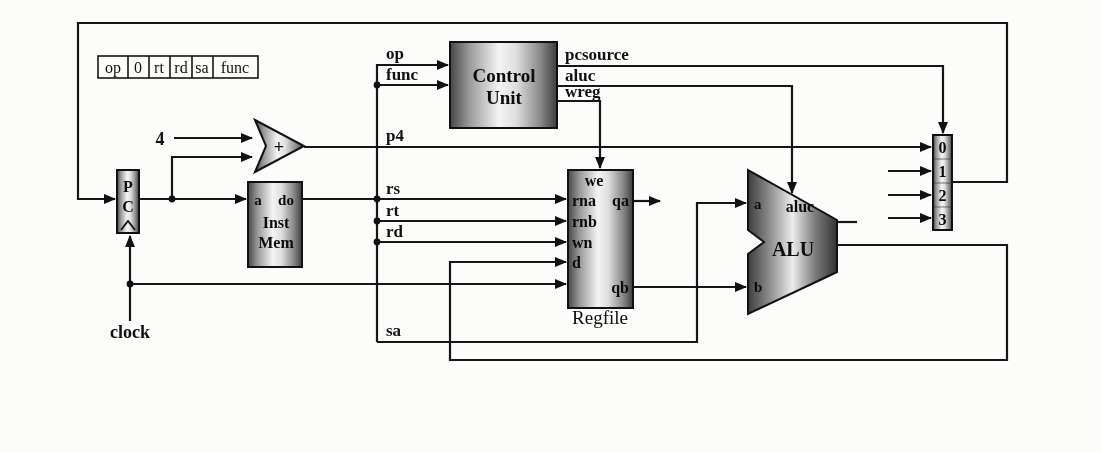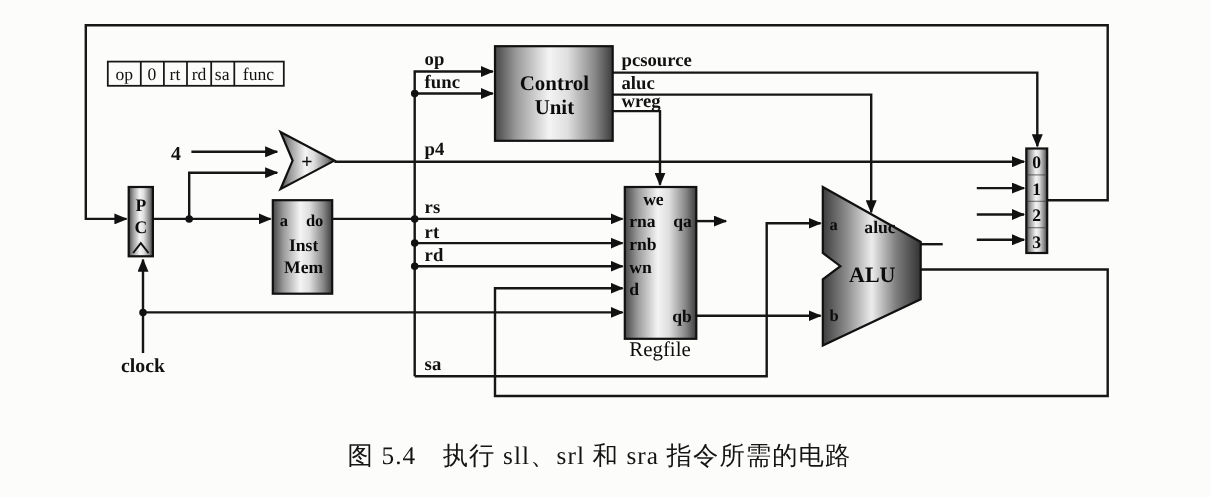--- a/index.html
+++ b/index.html
@@ -189,15 +189,14 @@
     <text class="sig" x="386" y="194">rs</text>
     <text class="sig" x="386" y="216">rt</text>
     <text class="sig" x="386" y="237">rd</text>
     <text class="sig" x="386" y="336">sa</text>
     <text class="sig" x="565" y="60">pcsource</text>
     <text class="sig" x="565" y="81">aluc</text>
     <text class="sig" x="565" y="97">wreg</text>
   </g>
 </svg>
 
-<div class="caption">图 5.4　执行 sll、srl 和 sra 指令所需的电路</div>
 
 </div>
 
 </body></html>

